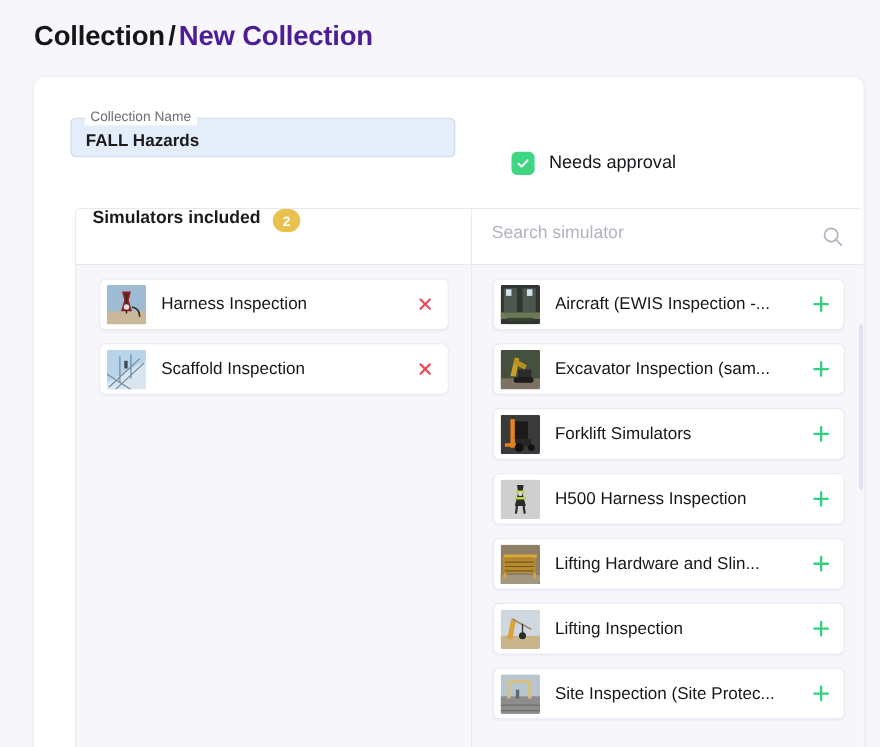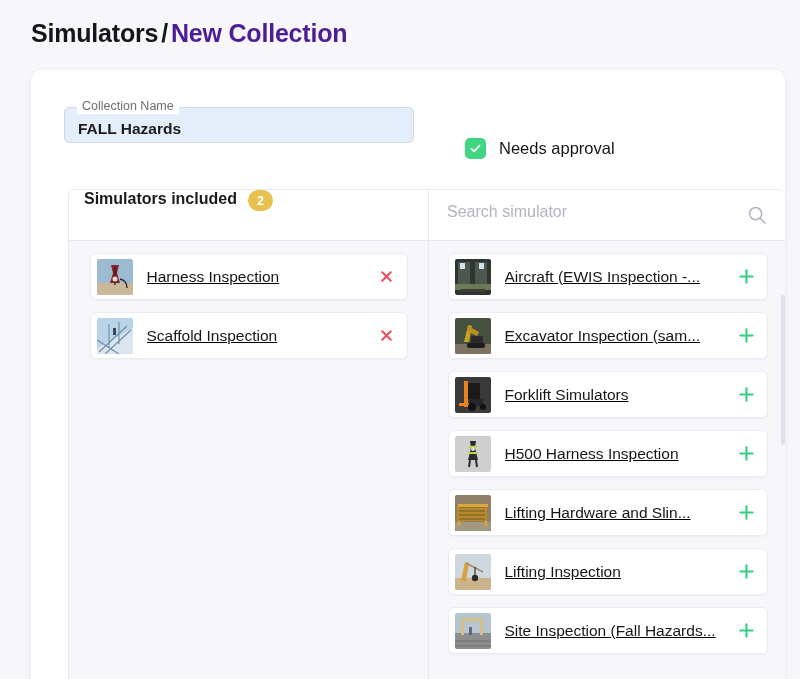--- a/index.html
+++ b/index.html
@@ -219,21 +219,20 @@
     position: relative;
     margin: 0 auto 12px auto;
     height: 47px;
     background: #ffffff;
     border: 1px solid #eceaf3;
     border-radius: 6px;
     box-sizing: border-box;
     display: flex;
     align-items: center;
     box-shadow: 0 1px 1.5px rgba(80,70,120,0.05);
-    text-decoration: underline;
   }
   .row-left  { width: 318px; }
   .row-right { width: 320px; }
 
   .thumb {
     width: 36px;
     height: 36px;
     margin-left: 6px;
     border-radius: 2px;
     flex: none;
@@ -275,21 +274,21 @@
     width: 4px;
     height: 150px;
     border-radius: 2px;
     background: #e2dfec;
   }
 </style>
 </head>
 <body>
 
 <div class="page-header">
-  <span>Simulators</span><span class="crumb-sep">/</span><span class="crumb-current">New Collection</span>
+  <span>Collection</span><span class="crumb-sep">/</span><span class="crumb-current">New Collection</span>
 </div>
 
 <div class="card">
 
   <div class="top-row">
 
     <div class="field-wrap">
       <div class="field-box"></div>
       <span class="field-label">Collection Name</span>
       <input class="field-value" type="text" value="FALL Hazards" style="">
@@ -487,21 +486,21 @@
               <svg width="36" height="36" viewBox="0 0 36 36">
                 <rect width="36" height="36" fill="#b7c6ce"></rect>
                 <rect y="20" width="36" height="16" fill="#8d8d8d"></rect>
                 <rect x="6" y="6" width="3" height="16" fill="#d6c08a"></rect>
                 <rect x="6" y="5" width="22" height="3" fill="#d6c08a"></rect>
                 <rect x="25" y="6" width="3" height="16" fill="#d6c08a"></rect>
                 <path d="M0 28h36M0 33h36" stroke="#6f6f6f" stroke-width="1.2"></path>
                 <rect x="14" y="14" width="3" height="8" fill="#5d6a72"></rect>
               </svg>
             </span>
-            <span class="row-label">Site Inspection (Fall Hazards...</span>
+            <span class="row-label">Site Inspection (Site Protec...</span>
             <button class="act act-add">
               <svg width="19" height="19" viewBox="0 0 20 20" fill="none" stroke="currentColor" stroke-width="2.2" stroke-linecap="round">
                 <line x1="10" y1="3.5" x2="10" y2="16.5"></line>
                 <line x1="3.5" y1="10" x2="16.5" y2="10"></line>
               </svg>
             </button>
           </div>
         </div>
     </div>
 

